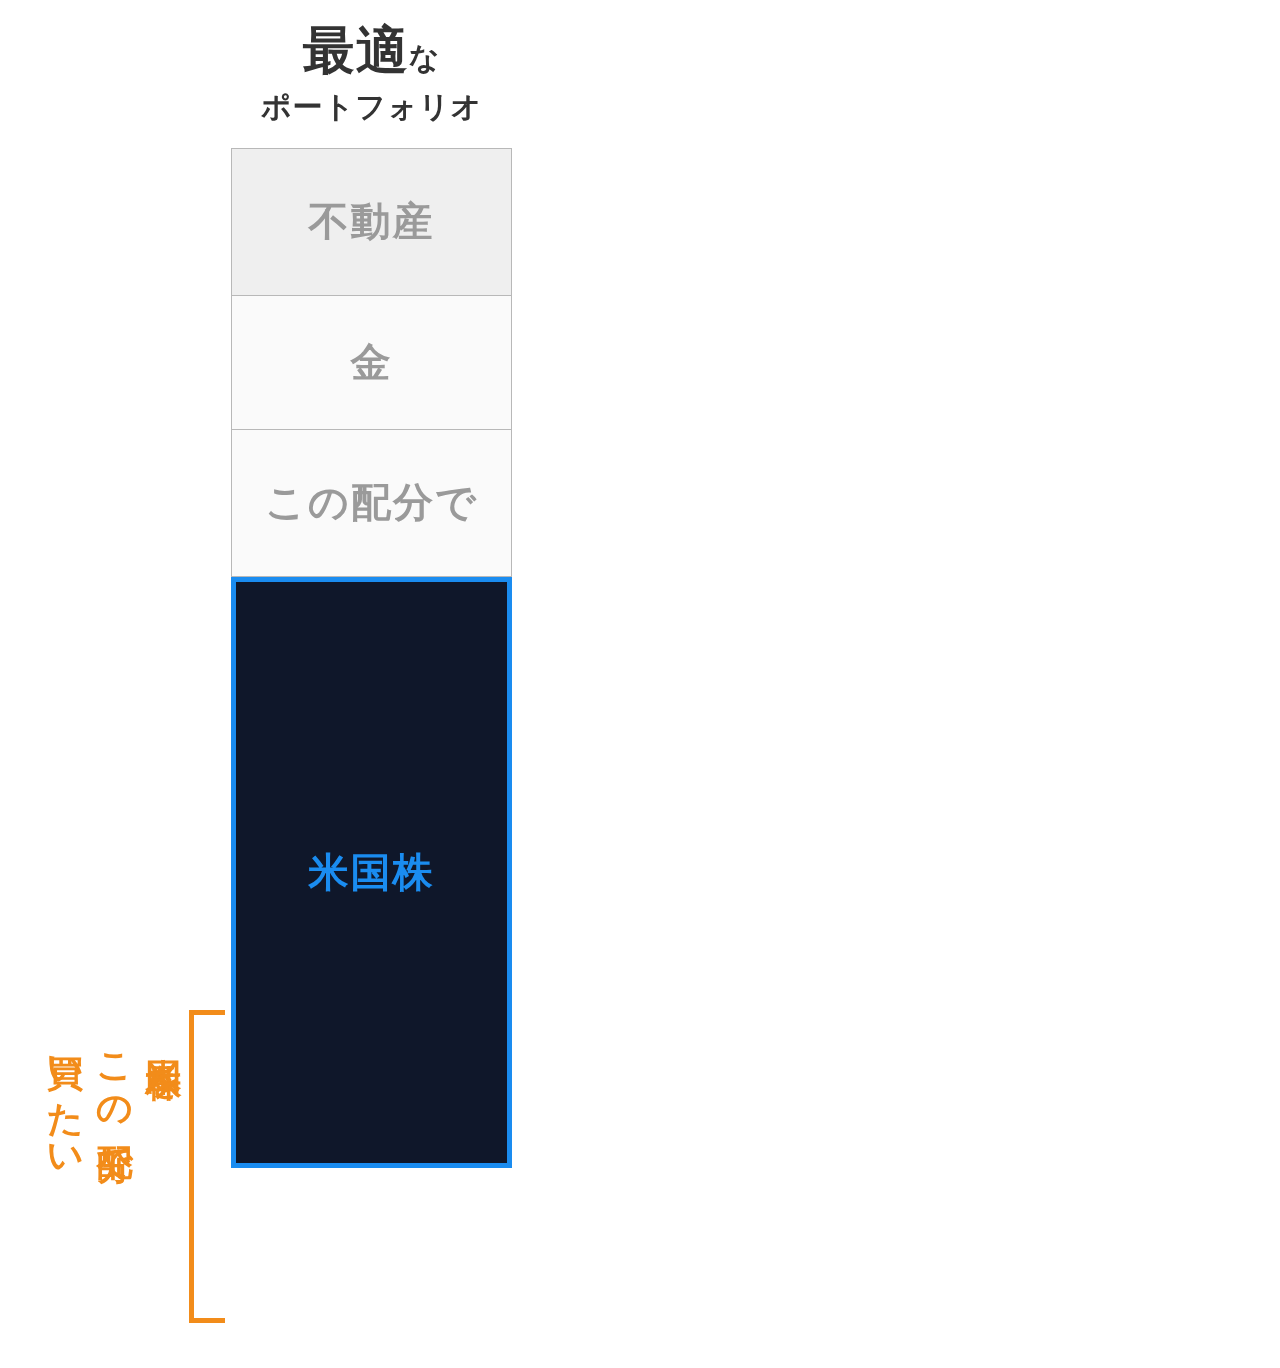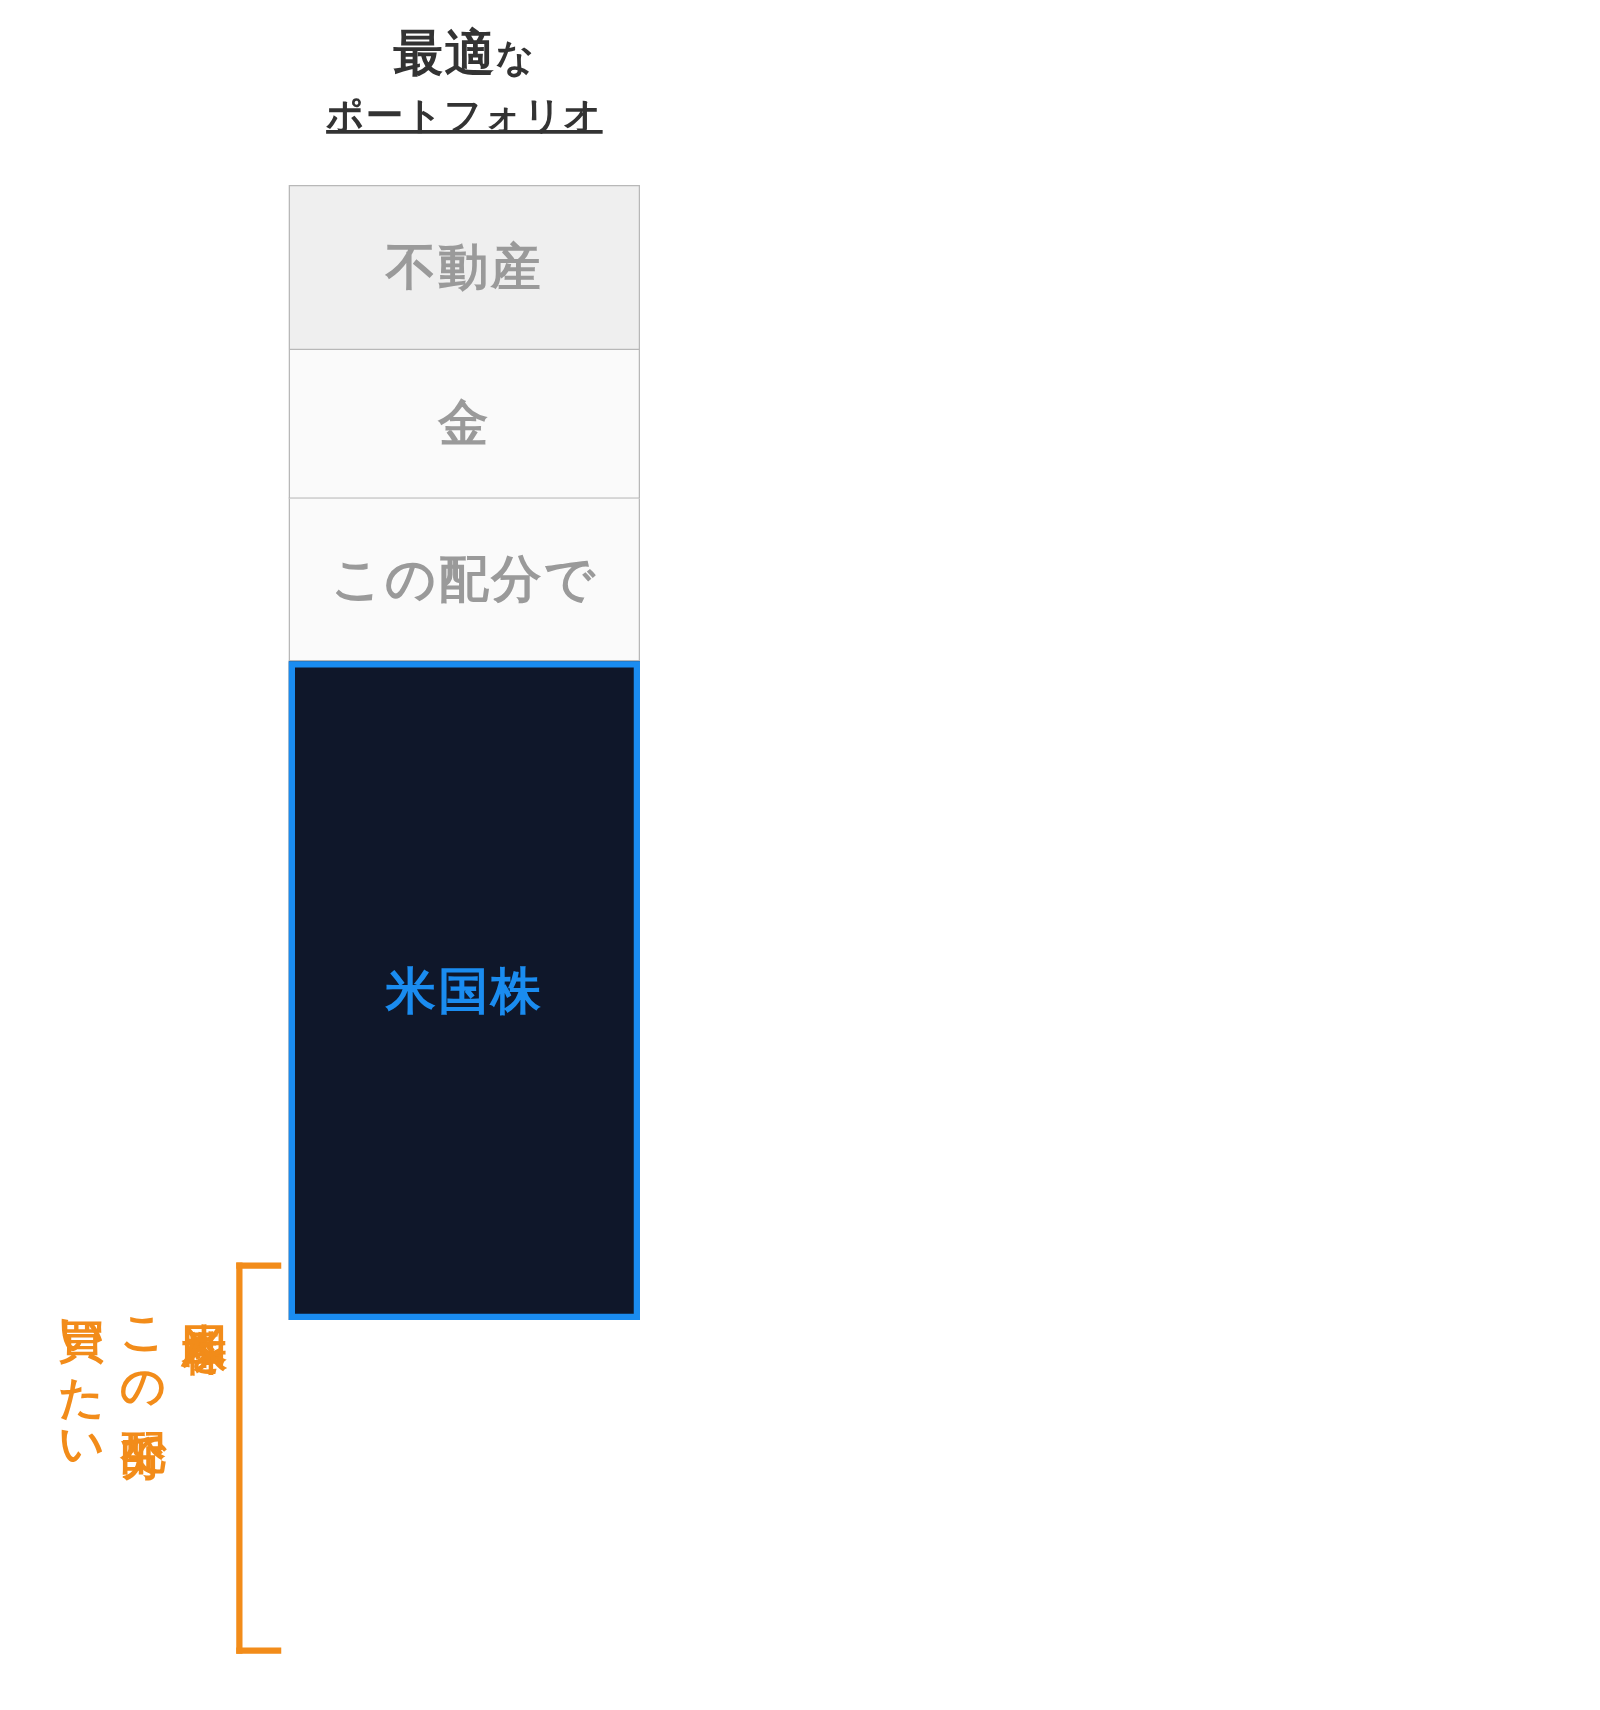--- a/index.html
+++ b/index.html
@@ -23,37 +23,36 @@
       top: 18px;
       width: 281px;
       text-align: center;
     }
     .title-line1 {
       color: #333;
       font-weight: 700;
       letter-spacing: 1px;
       line-height: 1.25;
     }
-    .title-line1 .big  { font-size: 40px; }
+    .title-line1 .big  { font-size: 52px; }
     .title-line1 .small{ font-size: 30px; }
     .title-line2 {
       color: #333;
       font-weight: 700;
       font-size: 30px;
       letter-spacing: 1px;
       margin-top: 4px;
-      text-decoration: underline;
     }
 
     .bar {
       position: absolute;
       left: 231px;
       top: 148px;
       width: 281px;
-      height: 908px;
+      height: 1020px;
       display: flex;
       flex-direction: column;
     }
     .seg {
       border: 1.5px solid #b8b8b8;
       display: flex;
       align-items: center;
       justify-content: center;
       font-weight: 700;
       color: #9a9a9a;

